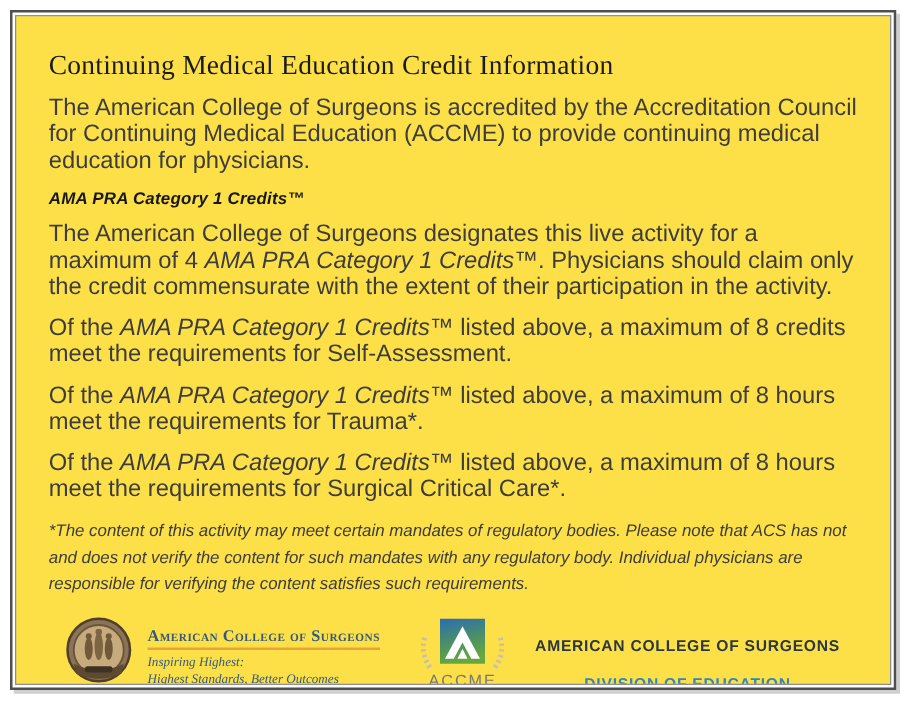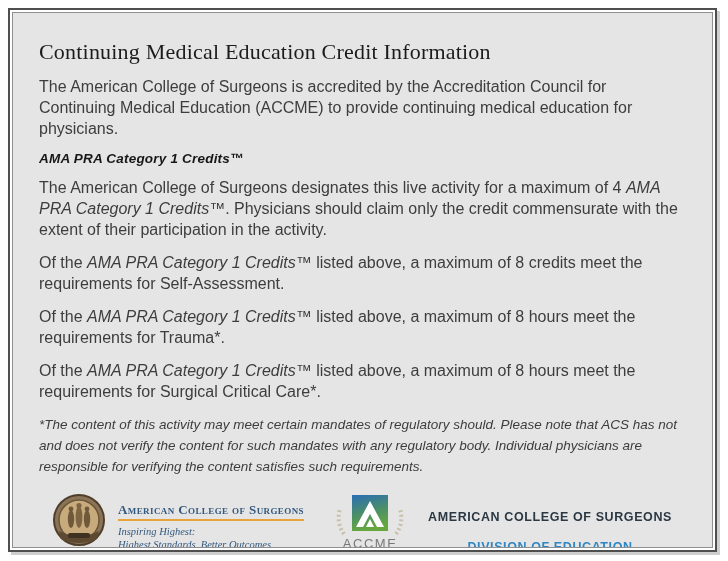--- a/index.html
+++ b/index.html
@@ -15,40 +15,40 @@
     width: 709px; height: 544px;
     border: 2px solid #4f4f4f;
     padding: 2px;
     background: #ffffff;
     box-shadow: 3px 3px 0 #cfcfcf;
   }
   .frame-inner {
     width: 100%; height: 100%;
     border: 1px solid #8f8f8f;
     padding: 26px 26px 20px 26px;
-    background: #e5e5e5;
+    background: #fde047;
     overflow: hidden;
   }
   h1.doc-title {
     font-family: "Liberation Serif", serif;
     font-size: 22px;
     font-weight: 400;
     color: #1b1b1b;
     letter-spacing: 0.2px;
     margin: 0 0 11px 0;
   }
   h2.sec-heading {
     font-size: 13.5px;
     font-weight: 700;
     color: #171717;
     margin: 0 0 11px 0;
   }
   h2.sec-heading.italic { font-style: italic; letter-spacing: 0.2px; }
   p.body-par {
-    font-size: 16px;
+    font-size: 19px;
     line-height: 21px;
     color: #3d3d3d;
     margin: 0 0 12px 0;
     max-width: 660px;
   }
   p.body-par .term { font-style: italic; }
   p.disclaimer-par {
     font-size: 13.5px;
     line-height: 21px;
     color: #3d3d3d;
@@ -121,21 +121,21 @@
 
     <h2 class="sec-heading italic">AMA PRA Category 1 Credits™</h2>
     <p class="body-par"><span>The American College of Surgeons designates this live activity for a maximum of 4 </span><span class="term">AMA PRA Category 1 Credits™</span><span>. Physicians should claim only the credit commensurate with the extent of their participation in the activity.</span></p>
 
     <p class="body-par"><span>Of the </span><span class="term">AMA PRA Category 1 Credits™</span><span> listed above, a maximum of 8 credits meet the requirements for Self-Assessment.</span></p>
 
     <p class="body-par"><span>Of the </span><span class="term">AMA PRA Category 1 Credits™</span><span> listed above, a maximum of 8 hours meet the requirements for Trauma*.</span></p>
 
     <p class="body-par"><span>Of the </span><span class="term">AMA PRA Category 1 Credits™</span><span> listed above, a maximum of 8 hours meet the requirements for Surgical Critical Care*.</span></p>
 
-    <p class="disclaimer-par">*The content of this activity may meet certain mandates of regulatory should. Please note that ACS has not and does not verify the content for such mandates with any regulatory body. Individual physicians are responsible for verifying the content satisfies such requirements.</p>
+    <p class="disclaimer-par">*The content of this activity may meet certain mandates of regulatory bodies. Please note that ACS has not and does not verify the content for such mandates with any regulatory body. Individual physicians are responsible for verifying the content satisfies such requirements.</p>
 
     <div class="logo-footer">
 
       <div class="acs-logo">
         <div class="seal-col">
           <span>
             <svg width="56" height="56" viewBox="0 0 56 56">
               <circle cx="28" cy="27" r="25" fill="#8a7356" stroke="#4f3e2a" stroke-width="2"></circle>
               <circle cx="28" cy="27" r="20" fill="#c7ab7d" stroke="#6b563a" stroke-width="1.5"></circle>
               <ellipse cx="20" cy="26" rx="3.2" ry="9" fill="#70593a"></ellipse>

